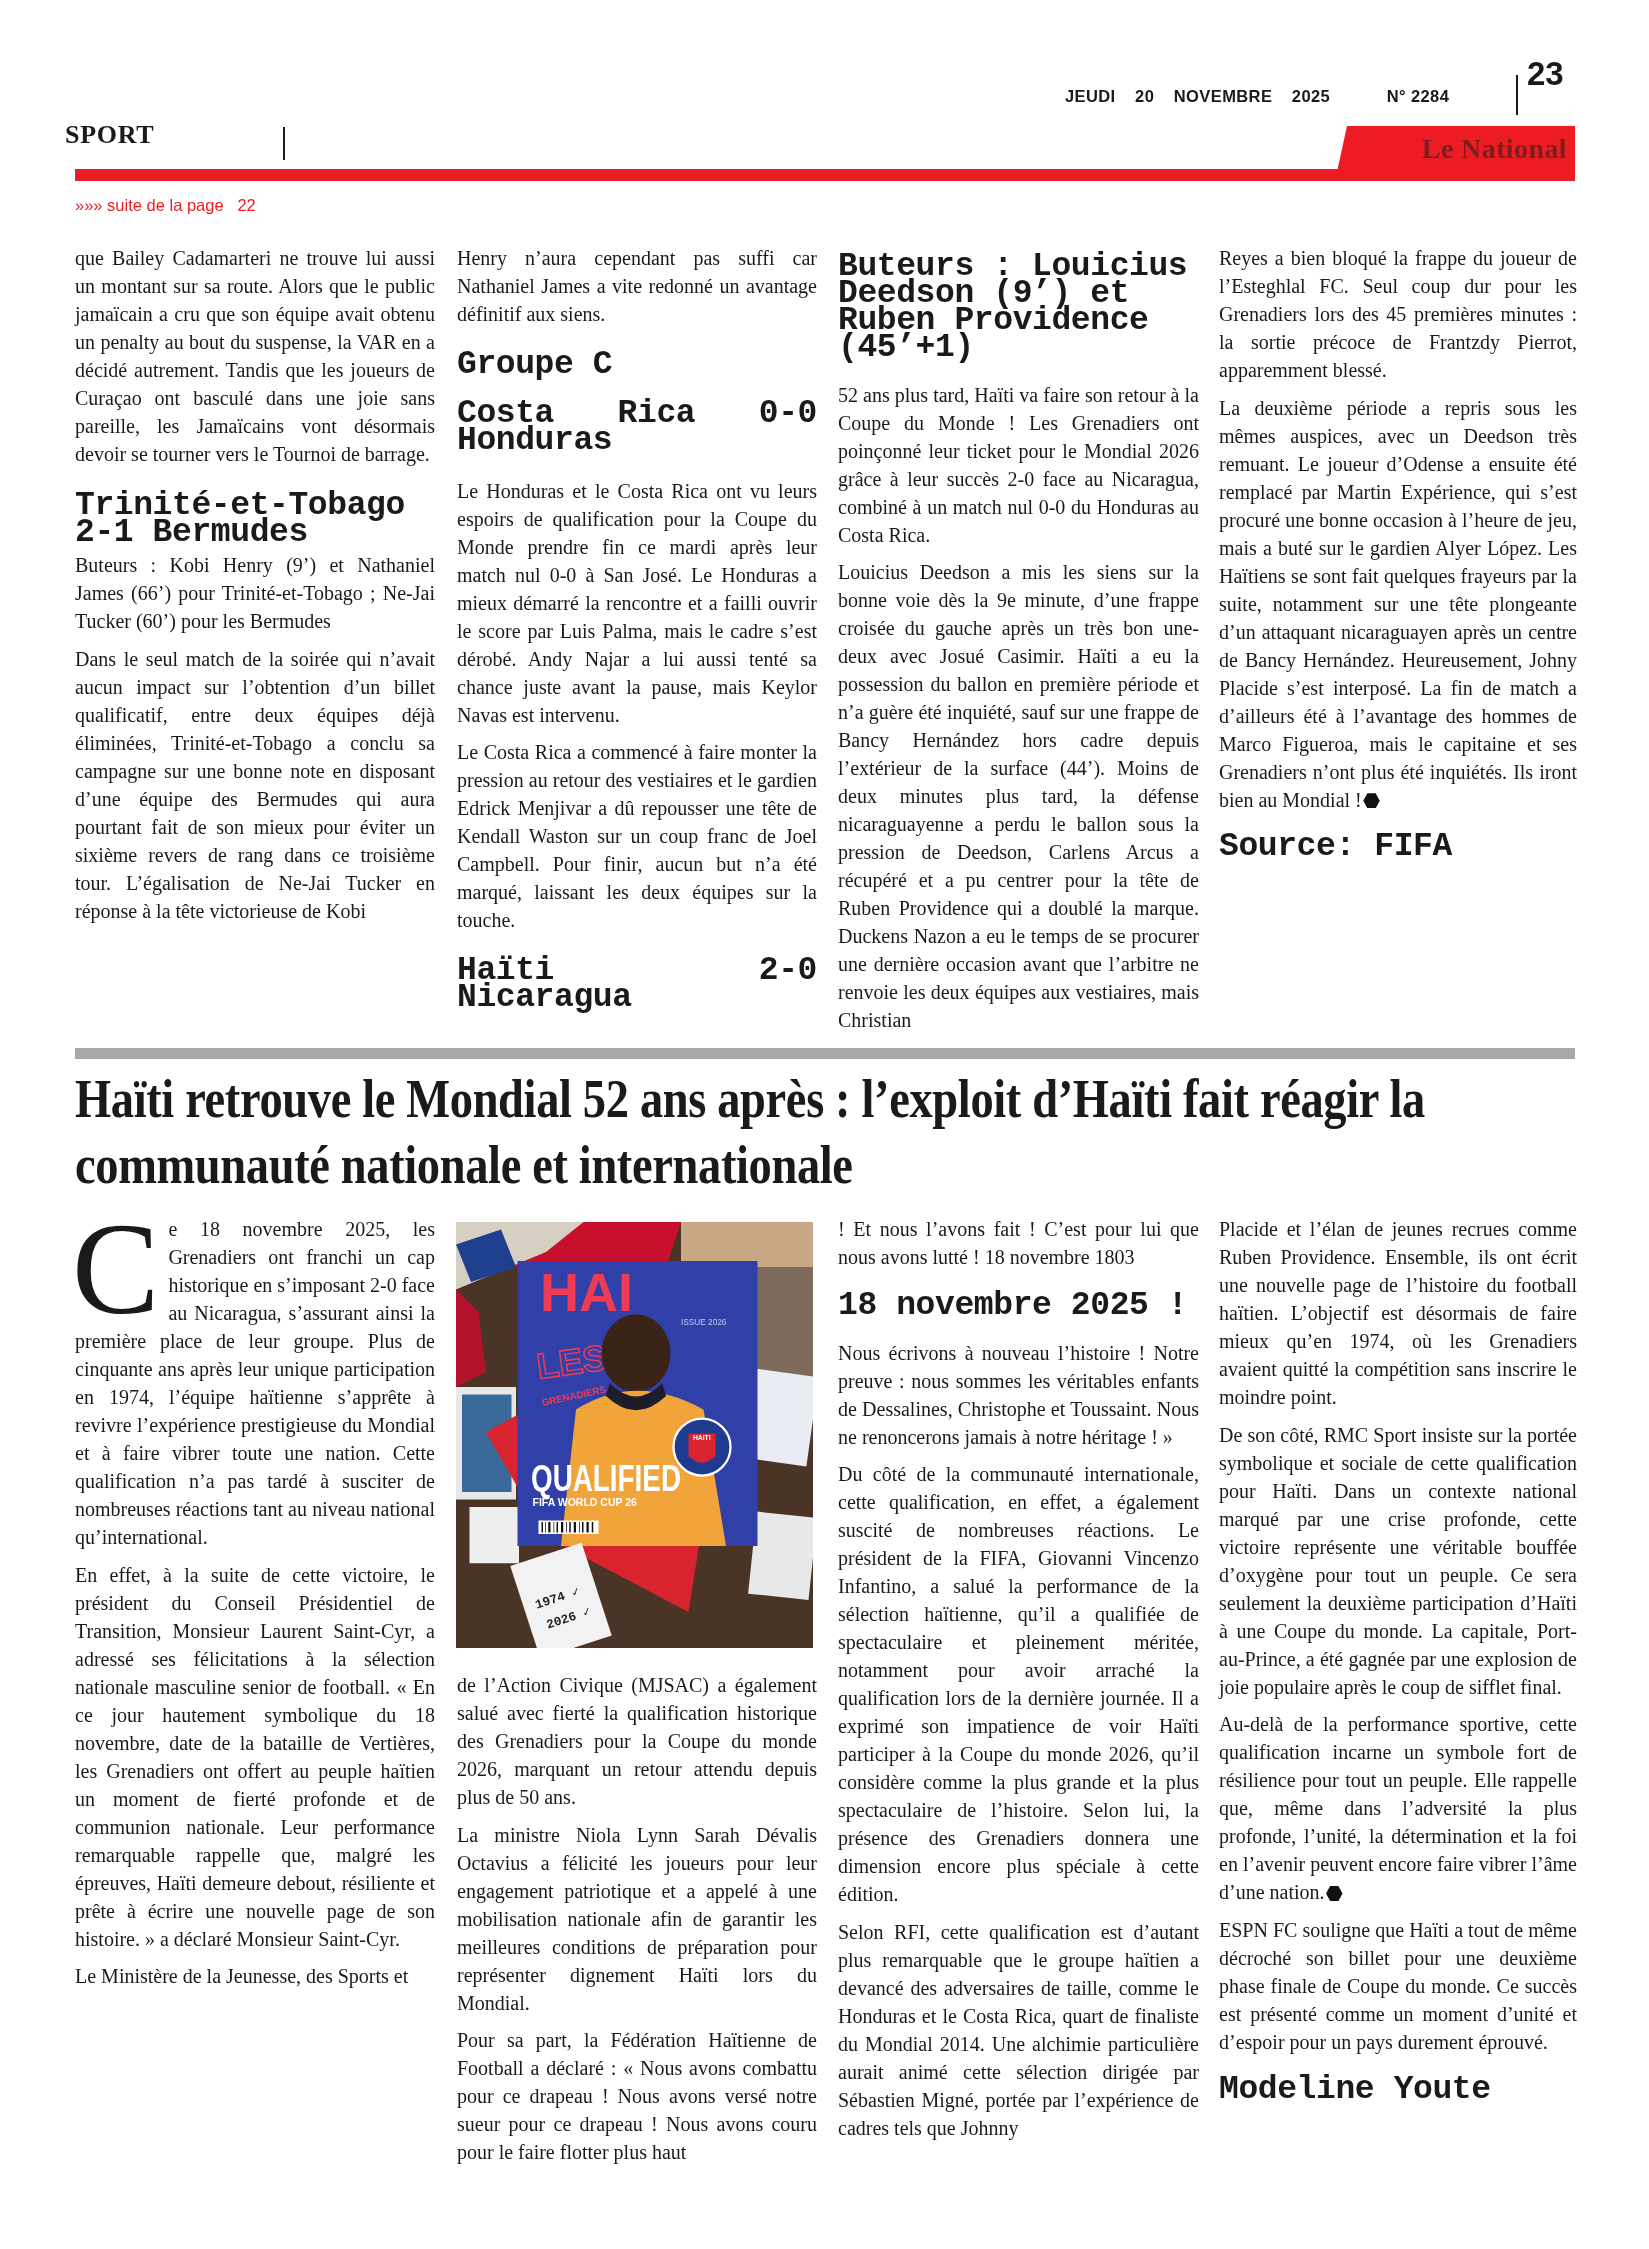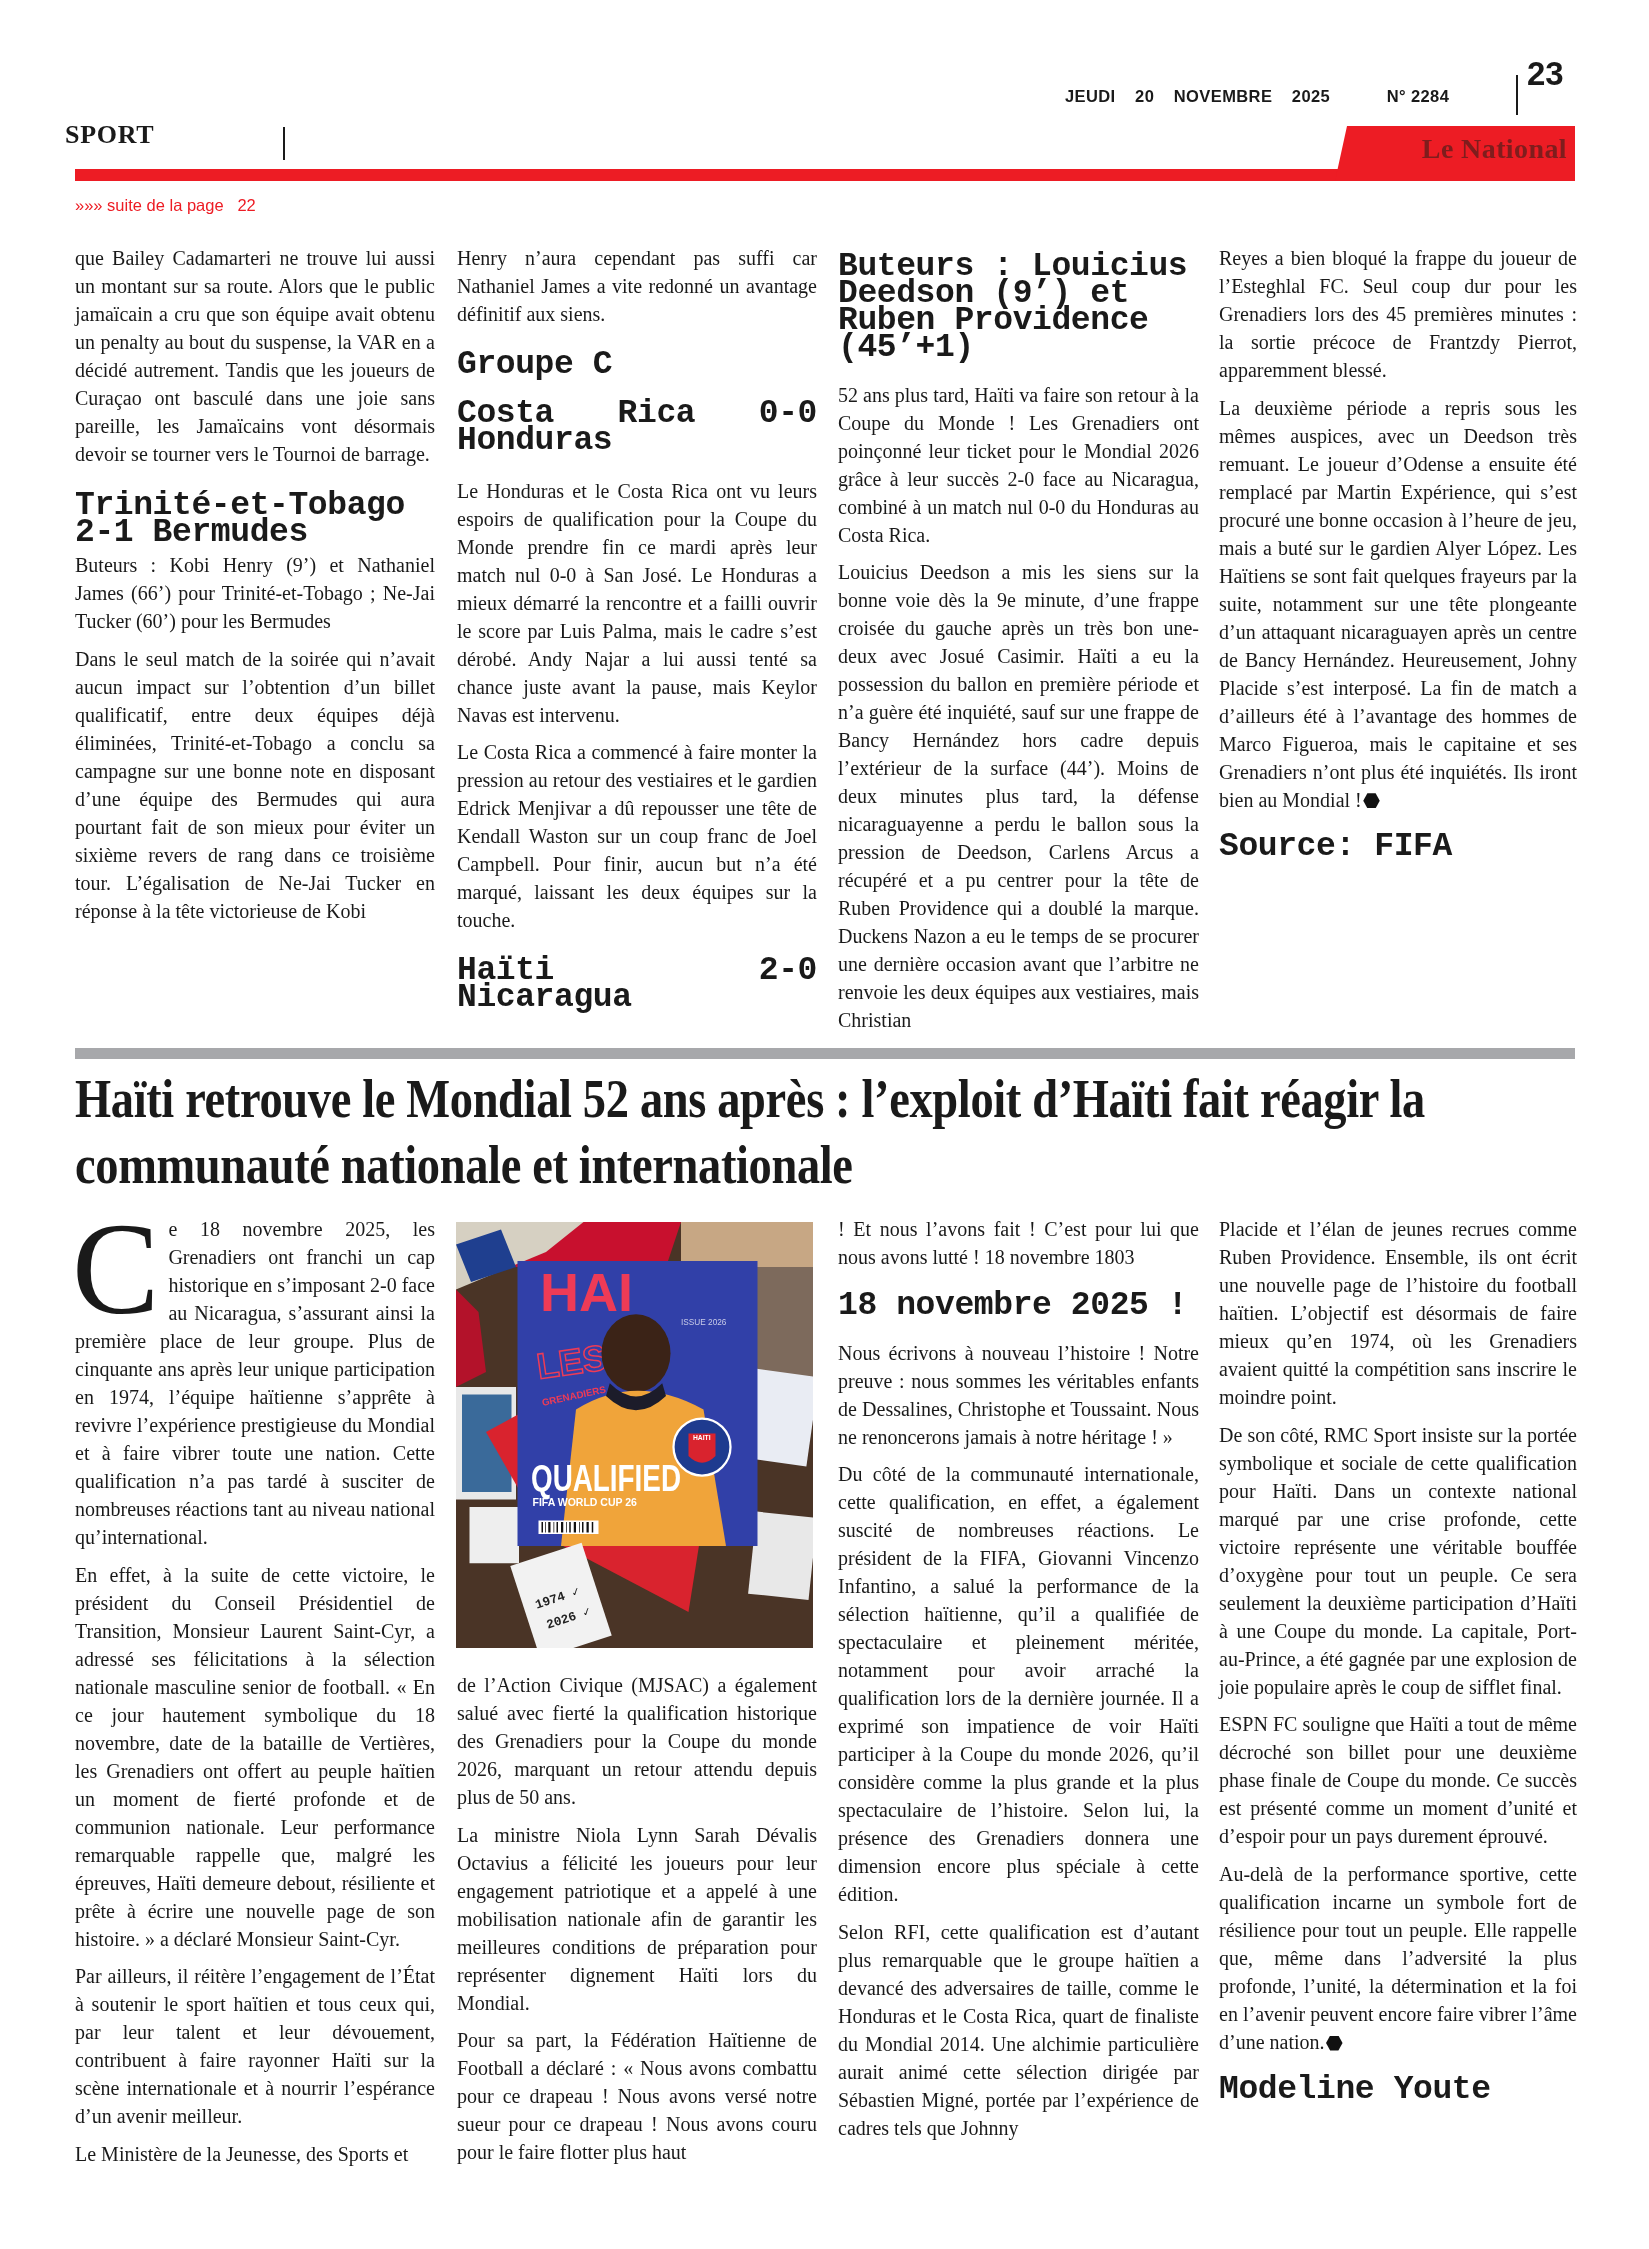--- a/index.html
+++ b/index.html
@@ -90,21 +90,20 @@
   <p><span>La deuxième période a repris sous les mêmes auspices, avec un Deedson très remuant. Le joueur d’Odense a ensuite été remplacé par Martin Expérience, qui s’est procuré une bonne occasion à l’heure de jeu, mais a buté sur le gardien Alyer López. Les Haïtiens se sont fait quelques frayeurs par la suite, notamment sur une tête plongeante d’un attaquant nicaraguayen après un centre de Bancy Hernández. Heureusement, Johny Placide s’est interposé. La fin de match a d’ailleurs été à l’avantage des hommes de Marco Figueroa, mais le capitaine et ses Grenadiers n’ont plus été inquiétés. Ils iront bien au Mondial !</span><span class="end-mark"></span></p>
   <h3 style="margin:19.5px 0 0;">Source: FIFA</h3>
 </div>
 
 <div class="abs graybar"></div>
 <h1 class="abs headline" style="margin:0;">Haïti retrouve le Mondial 52 ans après : l’exploit d’Haïti fait réagir la communauté nationale et internationale</h1>
 
 <div class="col c1" style="top:1215px;">
   <p><span class="dropcap">C</span><span>e 18 novembre 2025, les Grenadiers ont franchi un cap historique en s’imposant 2-0 face au Nicaragua, s’assurant ainsi la première place de leur groupe. Plus de cinquante ans après leur unique participation en 1974, l’équipe haïtienne s’apprête à revivre l’expérience prestigieuse du Mondial et à faire vibrer toute une nation. Cette qualification n’a pas tardé à susciter de nombreuses réactions tant au niveau national qu’international.</span></p>
   <p>En effet, à la suite de cette victoire, le président du Conseil Présidentiel de Transition, Monsieur Laurent Saint-Cyr, a adressé ses félicitations à la sélection nationale masculine senior de football. « En ce jour hautement symbolique du 18 novembre, date de la bataille de Vertières, les Grenadiers ont offert au peuple haïtien un moment de fierté profonde et de communion nationale. Leur performance remarquable rappelle que, malgré les épreuves, Haïti demeure debout, résiliente et prête à écrire une nouvelle page de son histoire. » a déclaré Monsieur Saint-Cyr.</p>
-  <p>Par ailleurs, il réitère l’engagement de l’État à soutenir le sport haïtien et tous ceux qui, par leur talent et leur dévouement, contribuent à faire rayonner Haïti sur la scène internationale et à nourrir l’espérance d’un avenir meilleur.</p>
   <p>Le Ministère de la Jeunesse, des Sports et</p>
 </div>
 
 <div class="abs photo">
   <svg width="357" height="426" viewBox="0 0 476 568">
     <rect width="476" height="568" fill="#4a3426"></rect>
 
     <path d="M0 0 H300 L280 60 H0 Z" fill="#c8102e"></path>
     <path d="M0 0 H170 L120 40 L0 90 Z" fill="#d6d0c2"></path>
     <path d="M0 90 L0 220 L40 200 L30 120 Z" fill="#b3122a"></path>
@@ -168,17 +167,17 @@
   <p>! Et nous l’avons fait ! C’est pour lui que nous avons lutté ! 18 novembre 1803</p>
   <h3 style="margin:21px 0 19.5px;">18 novembre 2025 !</h3>
   <p>Nous écrivons à nouveau l’histoire ! Notre preuve : nous sommes les véritables enfants de Dessalines, Christophe et Toussaint. Nous ne renoncerons jamais à notre héritage ! »</p>
   <p>Du côté de la communauté internationale, cette qualification, en effet, a également suscité de nombreuses réactions. Le président de la FIFA, Giovanni Vincenzo Infantino, a salué la performance de la sélection haïtienne, qu’il a qualifiée de spectaculaire et pleinement méritée, notamment pour avoir arraché la qualification lors de la dernière journée. Il a exprimé son impatience de voir Haïti participer à la Coupe du monde 2026, qu’il considère comme la plus grande et la plus spectaculaire de l’histoire. Selon lui, la présence des Grenadiers donnera une dimension encore plus spéciale à cette édition.</p>
   <p>Selon RFI, cette qualification est d’autant plus remarquable que le groupe haïtien a devancé des adversaires de taille, comme le Honduras et le Costa Rica, quart de finaliste du Mondial 2014. Une alchimie particulière aurait animé cette sélection dirigée par Sébastien Migné, portée par l’expérience de cadres tels que Johnny</p>
 </div>
 
 <div class="col c4" style="top:1215px;">
   <p>Placide et l’élan de jeunes recrues comme Ruben Providence. Ensemble, ils ont écrit une nouvelle page de l’histoire du football haïtien. L’objectif est désormais de faire mieux qu’en 1974, où les Grenadiers avaient quitté la compétition sans inscrire le moindre point.</p>
   <p>De son côté, RMC Sport insiste sur la portée symbolique et sociale de cette qualification pour Haïti. Dans un contexte national marqué par une crise profonde, cette victoire représente une véritable bouffée d’oxygène pour tout un peuple. Ce sera seulement la deuxième participation d’Haïti à une Coupe du monde. La capitale, Port-au-Prince, a été gagnée par une explosion de joie populaire après le coup de sifflet final.</p>
+  <p><span>Au-delà de la performance sportive, cette qualification incarne un symbole fort de résilience pour tout un peuple. Elle rappelle que, même dans l’adversité la plus profonde, l’unité, la détermination et la foi en l’avenir peuvent encore faire vibrer l’âme d’une nation.</span><span class="end-mark"></span></p>
   <p>ESPN FC souligne que Haïti a tout de même décroché son billet pour une deuxième phase finale de Coupe du monde. Ce succès est présenté comme un moment d’unité et d’espoir pour un pays durement éprouvé.</p>
-  <p><span>Au-delà de la performance sportive, cette qualification incarne un symbole fort de résilience pour tout un peuple. Elle rappelle que, même dans l’adversité la plus profonde, l’unité, la détermination et la foi en l’avenir peuvent encore faire vibrer l’âme d’une nation.</span><span class="end-mark"></span></p>
   <h3 style="margin:19.5px 0 0;">Modeline Youte</h3>
 </div>
 
 
 </body></html>

